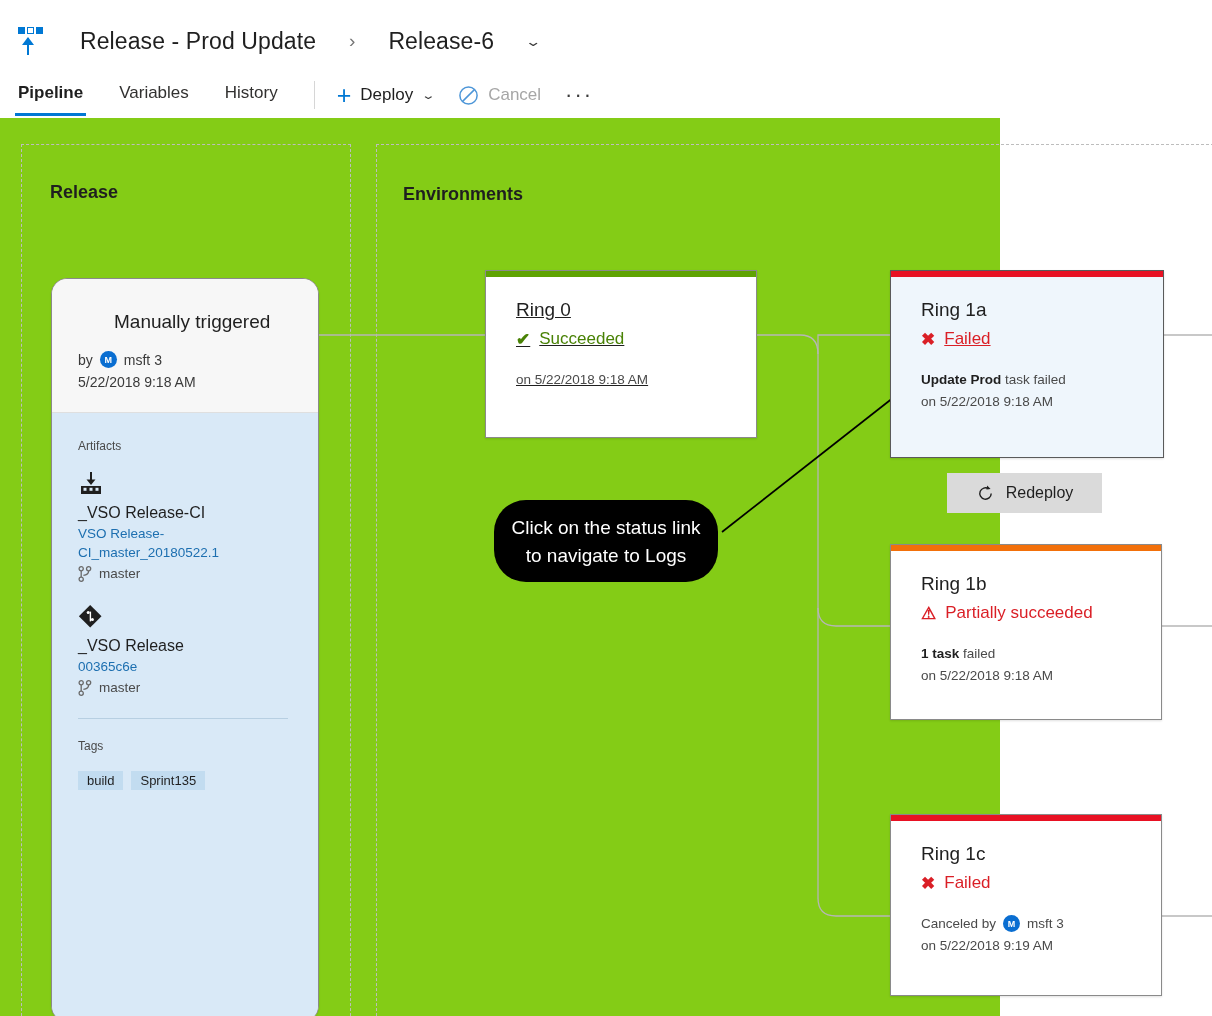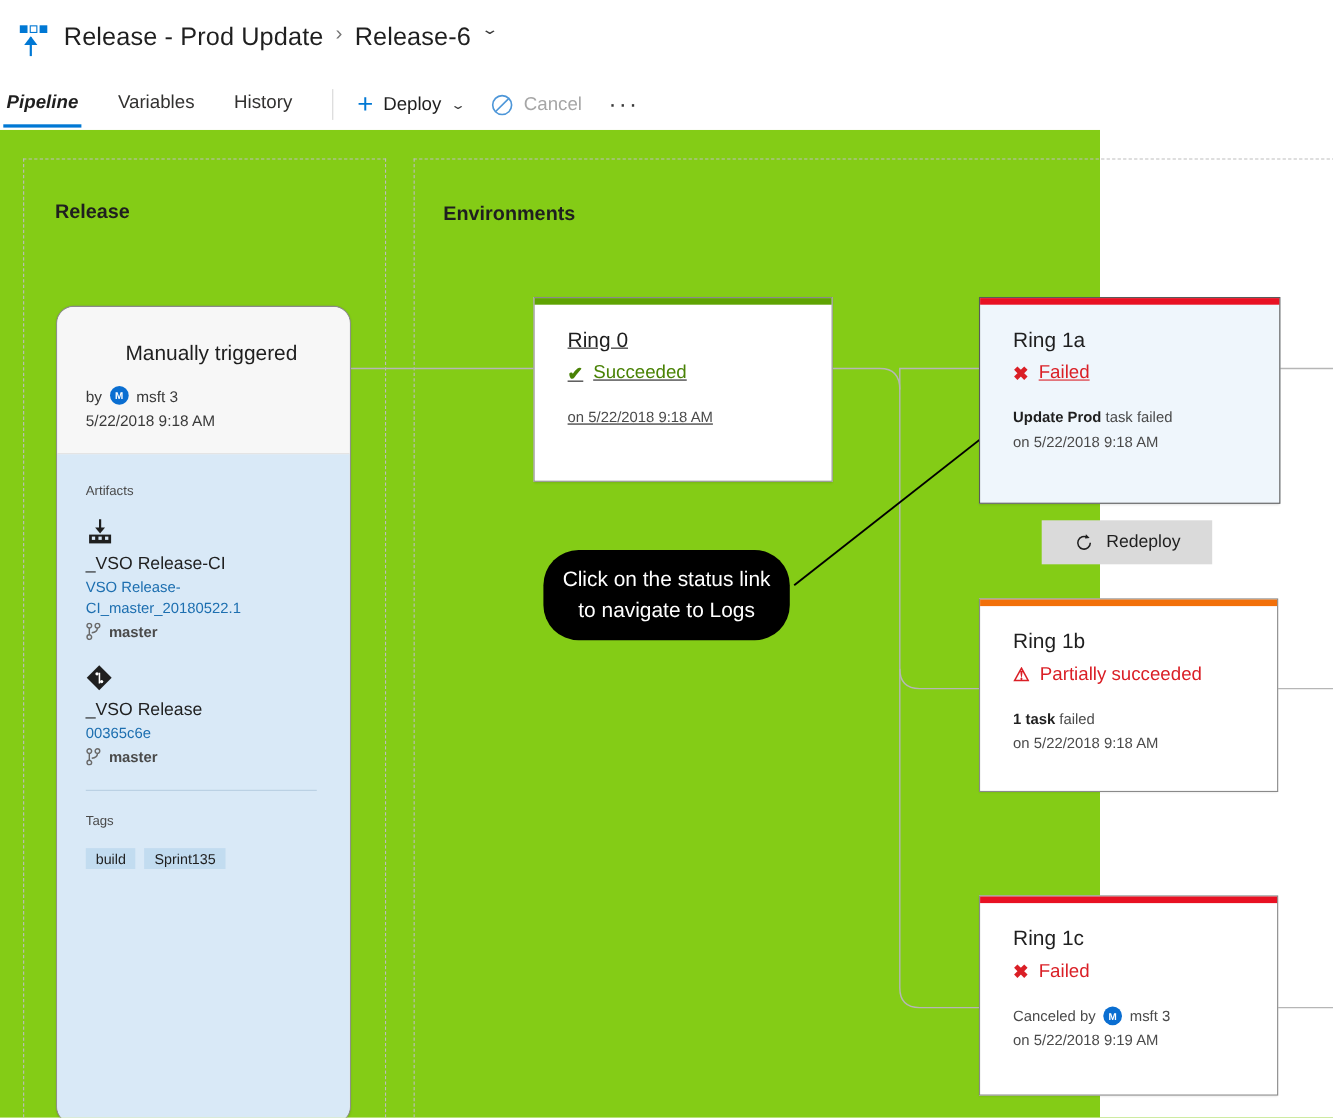--- a/index.html
+++ b/index.html
@@ -22,22 +22,23 @@
     left: 0; top: 0;
     width: 1212px;
     height: 118px;
     background: #ffffff;
     z-index: 40;
   }
   #breadcrumb {
     position: absolute;
     left: 14px; top: 20px;
     display: flex;
-    align-items: flex-start;
+    align-items: center;
     height: 42px;
+    gap: 22px;
   }
   #release-icon {
     width: 30px; height: 34px;
     position: relative;
     margin-right: 14px;
     flex: none;
   }
   #release-icon .sq {
     position: absolute;
     top: 3px;
@@ -93,21 +94,21 @@
   }
   .tab {
     position: relative;
     font-size: 17px;
     color: #323130;
     padding: 0 0 5px 0;
     margin-right: 36px;
     cursor: pointer;
     white-space: nowrap;
   }
-  .tab:first-child { margin-left: 6px; font-style: italic; }
+  .tab:first-child { margin-left: 18px; }
   .tab.active { color: #1f1f1f; font-weight: 600; }
   .tab.active::after {
     content: "";
     position: absolute;
     left: -3px; right: -3px;
     bottom: -8px;
     height: 3px;
     background: #0078d4;
   }
   .toolbar-divider {
@@ -250,25 +251,24 @@
   }
   .artifact-version {
     font-size: 13.5px;
     color: #1d6fb0;
     line-height: 1.42;
     max-width: 150px;
     word-break: break-word;
   }
   .branch-row {
     display: flex;
-    align-items: flex-end;
+    align-items: flex-start;
     font-size: 13.5px;
     color: #4a4a4a;
     margin-top: 4px;
-    font-weight: bold;
   }
   .branch-icon { margin-right: 7px; line-height: 0; }
   #artifact-divider {
     border-top: 1px solid #b7cfe2;
     margin: 22px 0 20px 0;
     width: 210px;
   }
   #tags-row { display: flex; gap: 8px; margin-top: 14px; }
   .tag {
     background: #c2dcf0;

